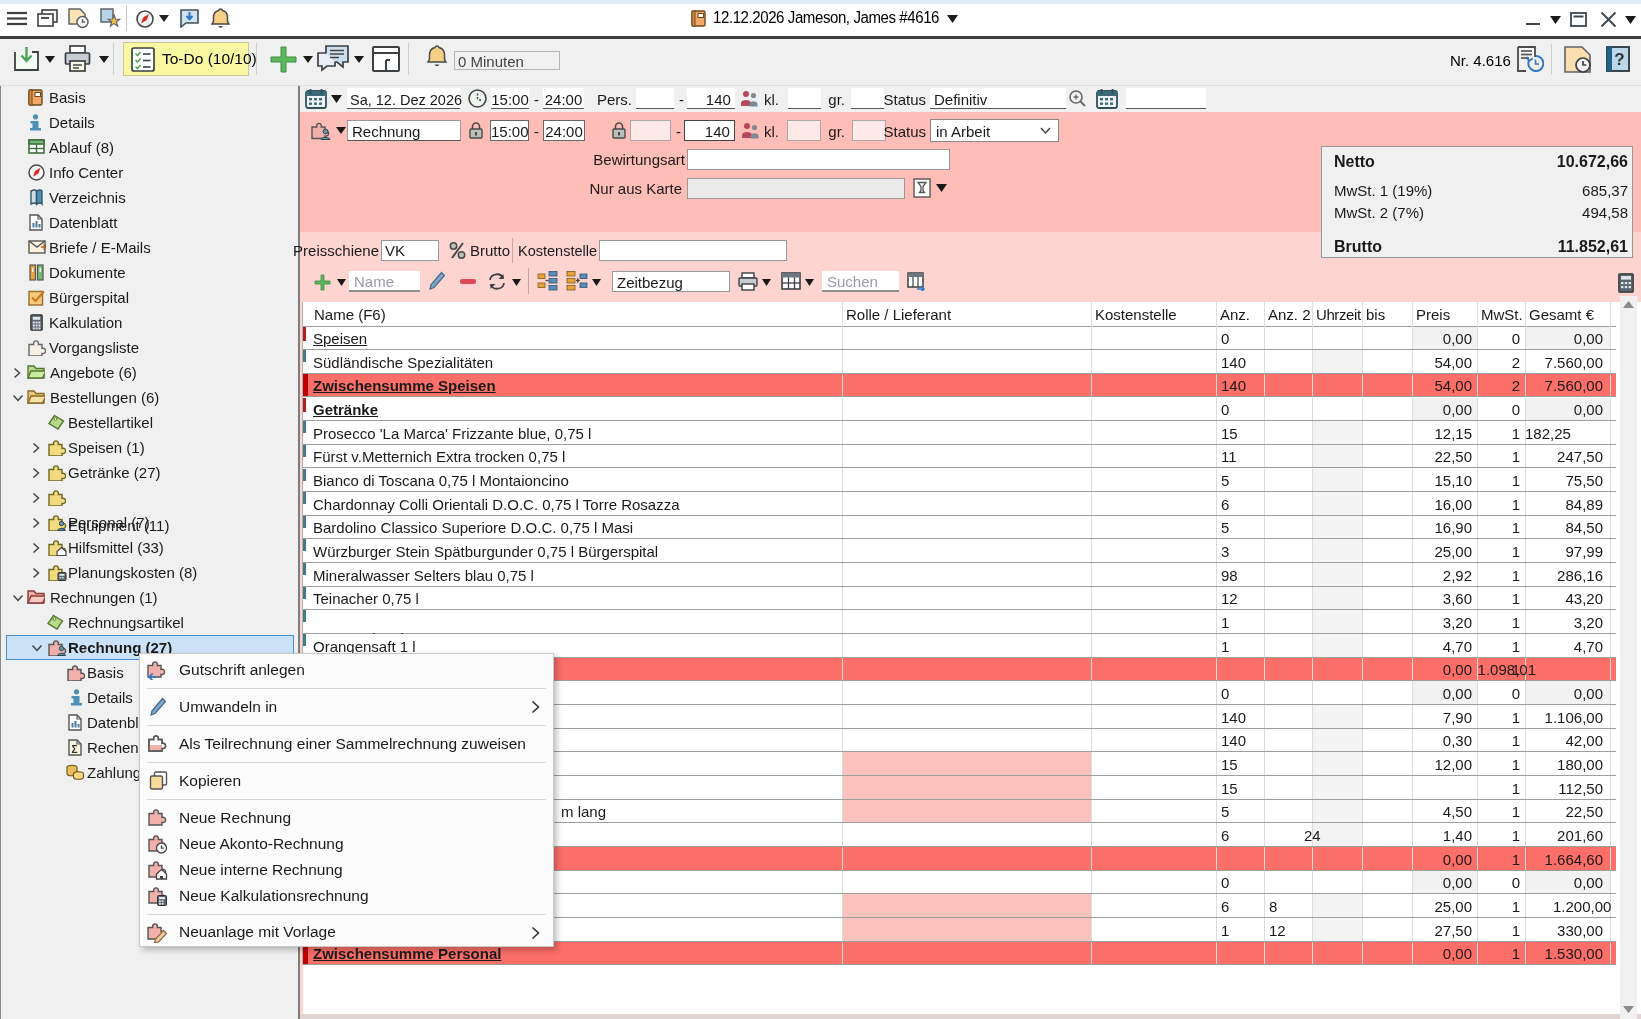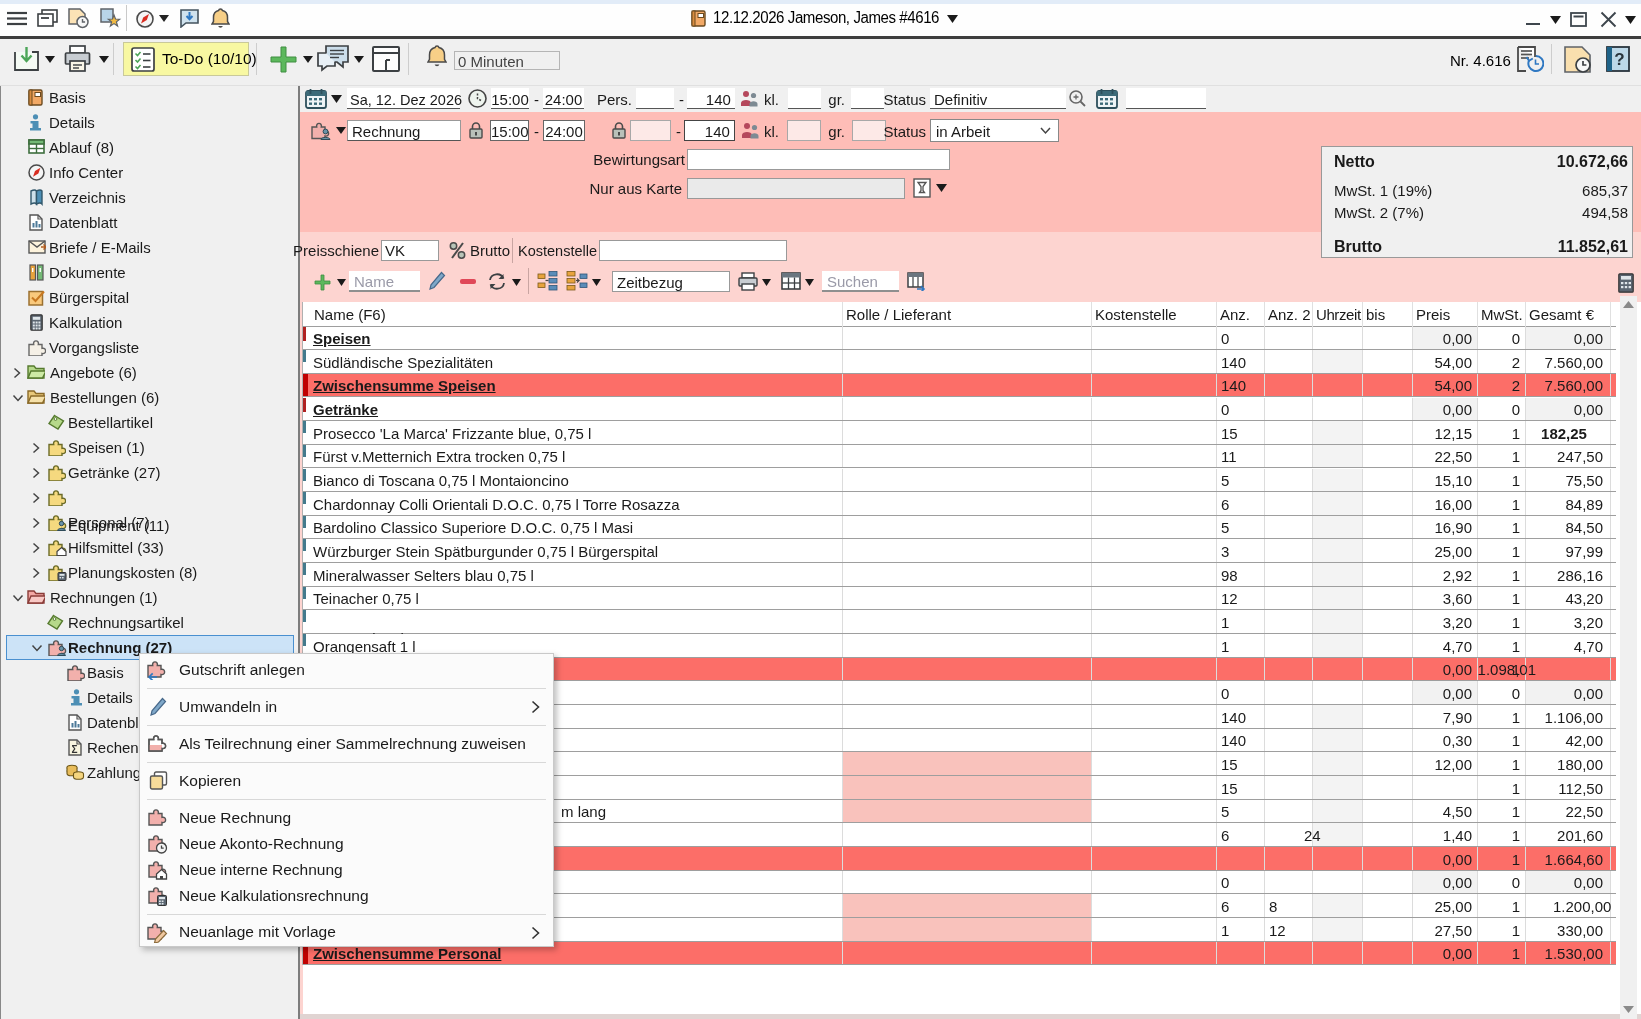--- a/index.html
+++ b/index.html
@@ -919,21 +919,21 @@
 <span style="position:absolute;left:788px;top:0;width:1px;height:22.7px;background:#dcdcdc;"></span>
 <span style="position:absolute;left:913px;top:0;width:1px;height:22.7px;background:#dcdcdc;"></span>
 <span style="position:absolute;left:961px;top:0;width:1px;height:22.7px;background:#dcdcdc;"></span>
 <span style="position:absolute;left:1009px;top:0;width:1px;height:22.7px;background:#dcdcdc;"></span>
 <span style="position:absolute;left:1059px;top:0;width:1px;height:22.7px;background:#dcdcdc;"></span>
 <span style="position:absolute;left:1109px;top:0;width:1px;height:22.7px;background:#dcdcdc;"></span>
 <span style="position:absolute;left:1174px;top:0;width:1px;height:22.7px;background:#dcdcdc;"></span>
 <span style="position:absolute;left:1222px;top:0;width:1px;height:22.7px;background:#dcdcdc;"></span>
 <span style="position:absolute;left:1307px;top:0;width:1px;height:22.7px;background:#dcdcdc;"></span>
 <span style="position:absolute;left:0;top:0;width:3px;height:14px;background:#b02020;"></span>
-<span style="position:absolute;left:10px;top:3.5px;white-space:nowrap;font-weight:bold;text-decoration:underline;">Speisen</span>
+<span style="position:absolute;left:10px;top:3.5px;white-space:nowrap;font-weight:normal;text-decoration:underline;">Speisen</span>
 <span style="position:absolute;left:918px;top:3.5px;">0</span>
 <span style="position:absolute;left:1109px;top:3.5px;width:60px;text-align:right;">0,00</span>
 <span style="position:absolute;left:1174px;top:3.5px;width:43px;text-align:right;">0</span>
 <span style="position:absolute;left:1222px;top:3.5px;width:78px;text-align:right;">0,00</span>
 </div>
 <div style="position:absolute;left:0;top:48.2px;width:1313px;height:23.66px;background:#fff;border-bottom:1px solid #9e9e9e;">
 <span style="position:absolute;left:1009px;top:0;width:50px;height:22.7px;background:#f3f3f3;"></span>
 <span style="position:absolute;left:539px;top:0;width:1px;height:22.7px;background:#dcdcdc;"></span>
 <span style="position:absolute;left:788px;top:0;width:1px;height:22.7px;background:#dcdcdc;"></span>
 <span style="position:absolute;left:913px;top:0;width:1px;height:22.7px;background:#dcdcdc;"></span>
@@ -999,21 +999,21 @@
 <span style="position:absolute;left:1059px;top:0;width:1px;height:22.7px;background:#dcdcdc;"></span>
 <span style="position:absolute;left:1109px;top:0;width:1px;height:22.7px;background:#dcdcdc;"></span>
 <span style="position:absolute;left:1174px;top:0;width:1px;height:22.7px;background:#dcdcdc;"></span>
 <span style="position:absolute;left:1222px;top:0;width:1px;height:22.7px;background:#dcdcdc;"></span>
 <span style="position:absolute;left:1307px;top:0;width:1px;height:22.7px;background:#dcdcdc;"></span>
 <span style="position:absolute;left:0;top:0;width:2.5px;height:12px;background:#447a8c;"></span>
 <span style="position:absolute;left:10px;top:3.5px;white-space:nowrap;">Prosecco 'La Marca' Frizzante blue, 0,75 l</span>
 <span style="position:absolute;left:918px;top:3.5px;">15</span>
 <span style="position:absolute;left:1109px;top:3.5px;width:60px;text-align:right;">12,15</span>
 <span style="position:absolute;left:1174px;top:3.5px;width:43px;text-align:right;">1</span>
-<span style="position:absolute;left:1222px;top:3.5px;width:78px;text-align:center;font-weight:bold;">182,25</span>
+<span style="position:absolute;left:1222px;top:3.5px;width:78px;text-align:left;">182,25</span>
 </div>
 <div style="position:absolute;left:0;top:142.8px;width:1313px;height:23.66px;background:#fff;border-bottom:1px solid #9e9e9e;">
 <span style="position:absolute;left:1009px;top:0;width:50px;height:22.7px;background:#f3f3f3;"></span>
 <span style="position:absolute;left:539px;top:0;width:1px;height:22.7px;background:#dcdcdc;"></span>
 <span style="position:absolute;left:788px;top:0;width:1px;height:22.7px;background:#dcdcdc;"></span>
 <span style="position:absolute;left:913px;top:0;width:1px;height:22.7px;background:#dcdcdc;"></span>
 <span style="position:absolute;left:961px;top:0;width:1px;height:22.7px;background:#dcdcdc;"></span>
 <span style="position:absolute;left:1009px;top:0;width:1px;height:22.7px;background:#dcdcdc;"></span>
 <span style="position:absolute;left:1059px;top:0;width:1px;height:22.7px;background:#dcdcdc;"></span>
 <span style="position:absolute;left:1109px;top:0;width:1px;height:22.7px;background:#dcdcdc;"></span>

